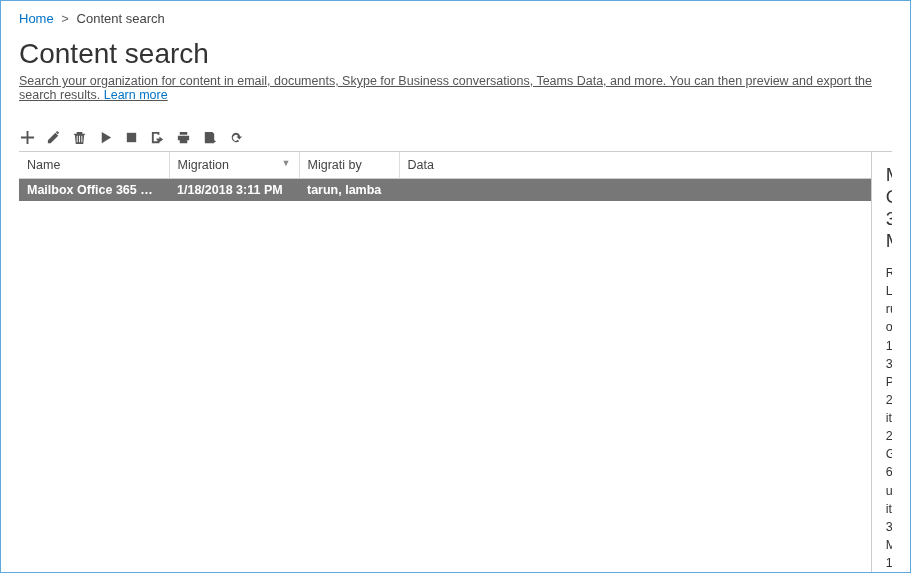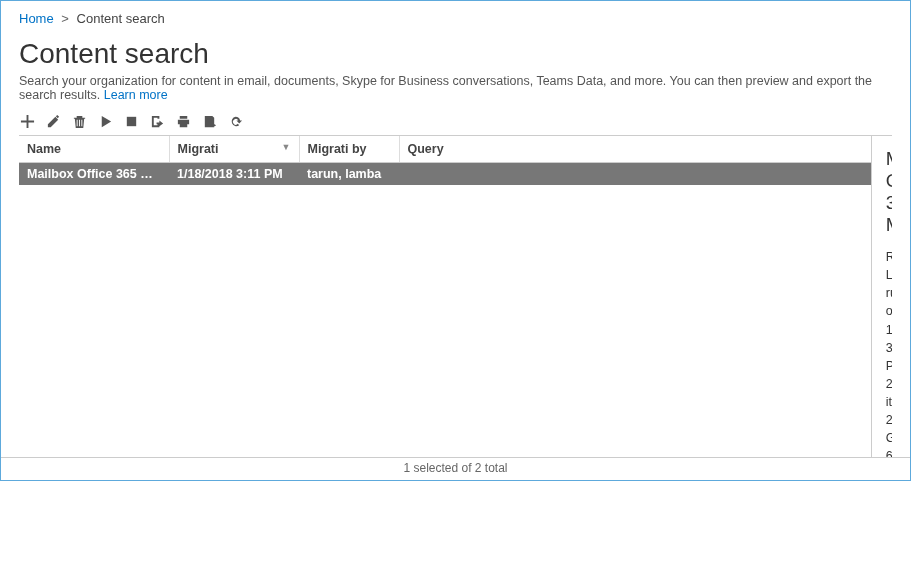--- a/index.html
+++ b/index.html
@@ -6,21 +6,21 @@
     margin: 0;
     padding: 0;
     font-family: 'Segoe UI', Tahoma, sans-serif;
     font-size: 13px;
     color: #333;
     background: #fff;
   }
   .frame {
     border: 1px solid #5da9dc;
     width: 911px;
-    height: 481px;
+    height: 573px;
     box-sizing: border-box;
     display: flex;
     flex-direction: column;
   }
   .content {
     padding: 6px 18px 0 18px;
     flex: 1 1 auto;
     display: flex;
     flex-direction: column;
     min-height: 0;
@@ -35,21 +35,22 @@
   .breadcrumb .current { color: #444; }
   h1 {
     font-weight: 200;
     font-size: 28px;
     margin: 8px 0 4px 0;
     color: #333;
   }
   .subtitle {
     font-size: 12.5px;
     color: #555;
-    margin-bottom: 11px;
+    margin-bottom: 27px;
+    text-decoration: underline;
   }
   .link { color: #0072c6; cursor: pointer; }
   .toolbar {
     display: flex;
     gap: 10px;
     align-items: center;
     margin-bottom: 6px;
   }
   .toolbar .icon {
     width: 16px;
@@ -73,21 +74,21 @@
     display: flex;
     flex-direction: column;
   }
   .table {
     width: 100%;
     border-collapse: collapse;
     table-layout: fixed;
   }
   .table th {
     text-align: left;
-    font-weight: bold;
+    font-weight: normal;
     font-size: 12.5px;
     color: #444;
     padding: 6px 8px;
     border-right: 1px solid #ddd;
     border-bottom: 1px solid #ccc;
     position: relative;
     overflow: hidden;
     white-space: nowrap;
   }
   .table th:last-child { border-right: none; }
@@ -200,23 +201,23 @@
       <table class="table">
         <colgroup>
               <col style="width:150px">
               <col style="width:130px">
               <col style="width:100px">
               <col>
             </colgroup>
         <thead>
           <tr>
             <th>Name</th>
-            <th><span>Migrati</span><span class="sort-arrow">▼</span></th>
+            <th><span>Migration</span><span class="sort-arrow">▼</span></th>
             <th>Migrati by</th>
-            <th>Query</th>
+            <th>Data</th>
           </tr>
         </thead>
         <tbody>
           <tr class="selected">
             <td>Mailbox Office 365 Migrati...</td>
             <td>1/18/2018 3:11 PM</td>
             <td>tarun, lamba</td>
             <td></td>
           </tr>
         </tbody>
@@ -230,15 +231,14 @@
         <div>Last run on: 1/18/2018 3:11 PM</div>
         <div>231,915 items, 20.02 GB</div>
         <div>6,400 unindexed items, 361.15 MB</div>
         <div>15 mailboxes</div>
 
       </div>
     </div>
   </div>
 </div>
 
-<div class="footer">1 selected of 2 total</div>
 
 </div>
 
 </body></html>

